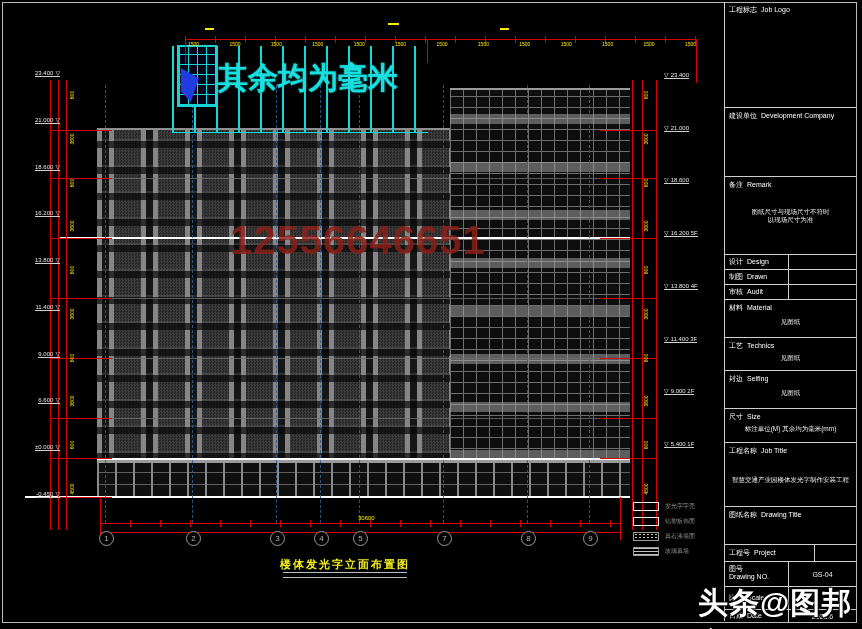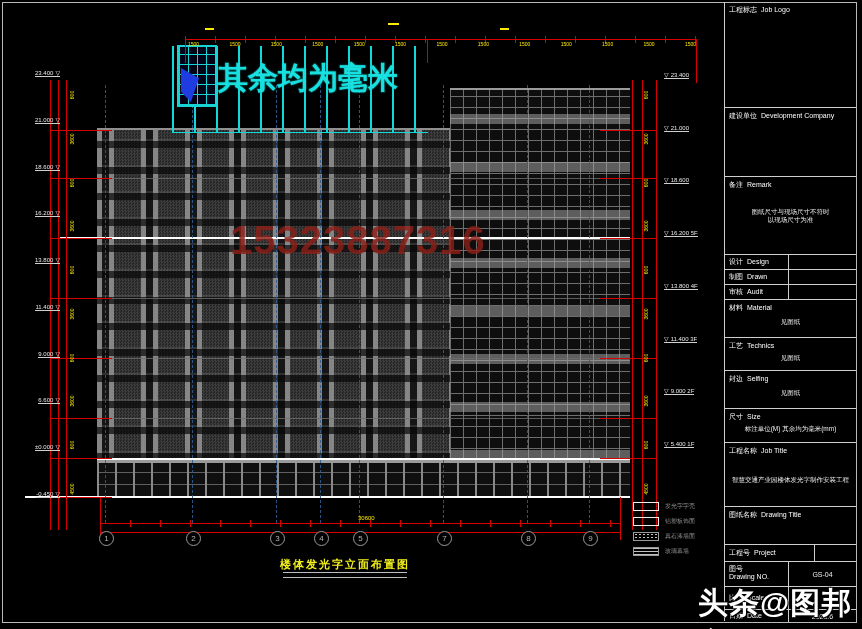--- a/index.html
+++ b/index.html
@@ -308,21 +308,21 @@
     <div class="legend-row">
       <span class="legend-swatch"></span>
       <span class="legend-label">真石漆墙面</span>
     </div>
     <div class="legend-row">
       <span class="legend-swatch"></span>
       <span class="legend-label">玻璃幕墙</span>
     </div>
   </div>
 
-<div class="abs wm-phone">15323887316</div>
+<div class="abs wm-phone">12556646651</div>
 <div class="abs drawing-label">楼体发光字立面布置图</div>
 <div class="abs drawing-label-underline"></div>
 <div class="abs wm-toutiao">头条@图邦客</div>
 
 <div class="abs title-block">
   <div class="tb-row" style="height:106px;">
     <div class="tb-label"><span class="zh">工程标志</span><span>Job Logo</span></div>
   </div>
   <div class="tb-row" style="height:69px;">
     <div class="tb-label"><span class="zh">建设单位</span><span>Development Company</span></div>

